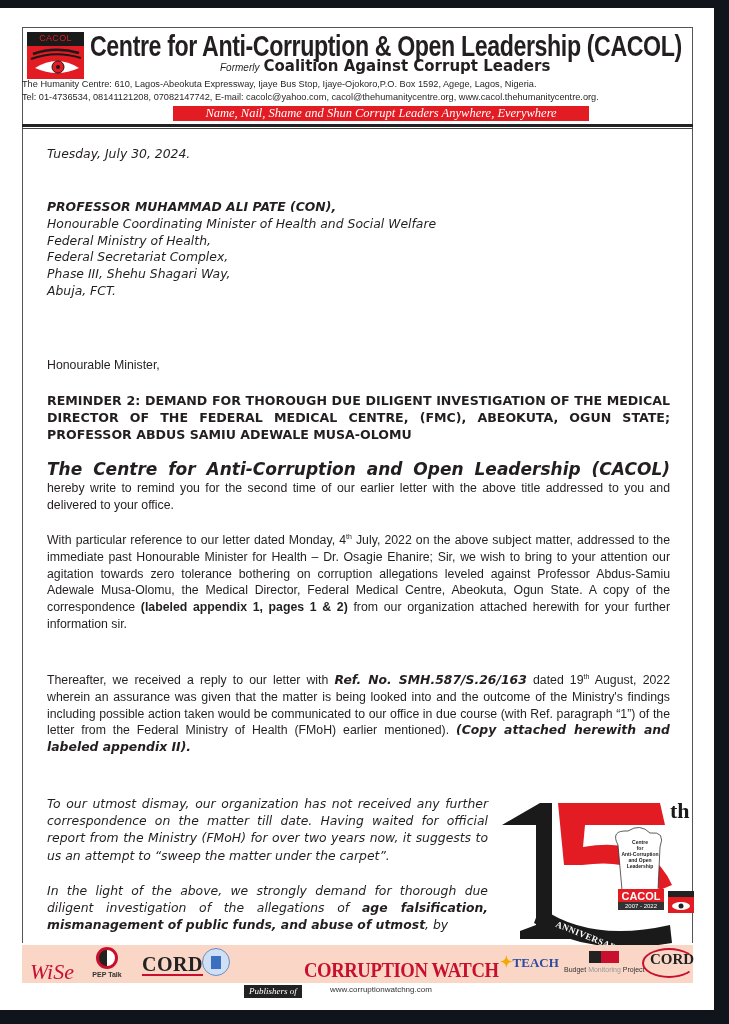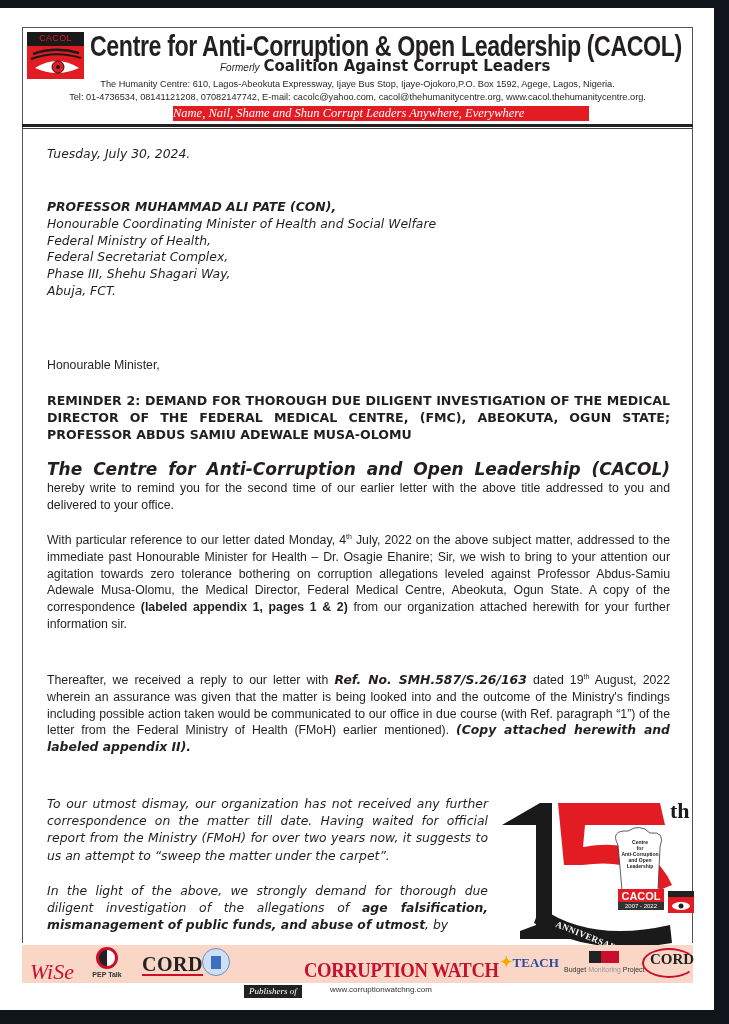--- a/index.html
+++ b/index.html
@@ -8,22 +8,22 @@
   .frame{position:absolute;left:22px;top:27px;width:671px;height:916px;border:1px solid #555;border-bottom:none;box-sizing:border-box;}
   
   .logo{position:absolute;left:27px;top:32px;width:57px;height:47px;background:#e31b23;overflow:hidden;}
   .logo .band{position:absolute;left:0;top:0;width:57px;height:14px;background:#1a1a1a;}
   .logo .txt{position:absolute;left:0;top:1px;width:57px;text-align:center;font:9px "Liberation Sans",sans-serif;color:#e31b23;letter-spacing:0.3px;}
   .logo svg{position:absolute;left:0;top:12px;}
   .title{position:absolute;left:90px;top:30px;font:bold 29px "Liberation Sans Narrow","Liberation Sans",sans-serif;color:#231f20;white-space:nowrap;transform:scaleX(0.80);transform-origin:left top;letter-spacing:-0.5px;}
   .formerly{position:absolute;left:220px;top:56px;white-space:nowrap;color:#231f20;}
   .formerly .f1{font:italic 10px "Liberation Sans",sans-serif;margin-right:4px;}
   .formerly .f2{font:bold 15px "DejaVu Sans",sans-serif;}
-  .addr{position:absolute;left:22px;width:671px;text-align:center;font:9.2px "Liberation Sans",sans-serif;color:#231f20;white-space:nowrap;}
-  .slogan{position:absolute;left:173px;top:106px;width:416px;height:15px;background:#e31b23;color:#fff;text-align:left;font:italic 12.5px "Liberation Serif",serif;line-height:15px;white-space:nowrap;}
+  .addr{position:absolute;left:22px;width:671px;font:9.2px "Liberation Sans",sans-serif;color:#231f20;white-space:nowrap;}
+  .slogan{position:absolute;left:173px;top:106px;width:416px;height:15px;background:#e31b23;color:#fff;text-align:center;font:italic 12.5px "Liberation Serif",serif;line-height:15px;white-space:nowrap;}
   .rule1{position:absolute;left:22px;top:124px;width:671px;height:3px;background:#222;}
   .rule2{position:absolute;left:22px;top:128px;width:671px;height:1px;background:#444;}
   
   .txt{position:absolute;left:47px;width:623px;font-size:12.3px;line-height:16.8px;color:#231f20;font-family:"Liberation Sans",sans-serif;}
   .verd{font-family:"DejaVu Sans",sans-serif;font-size:12.4px;font-style:italic;}
   .just{text-align:justify;}
   .b{font-weight:bold;}
   .subj{font-family:"DejaVu Sans",sans-serif;font-weight:bold;font-size:12.6px;line-height:17px;text-align:justify;}
   sup{font-size:7px;vertical-align:top;line-height:10px;}
   

